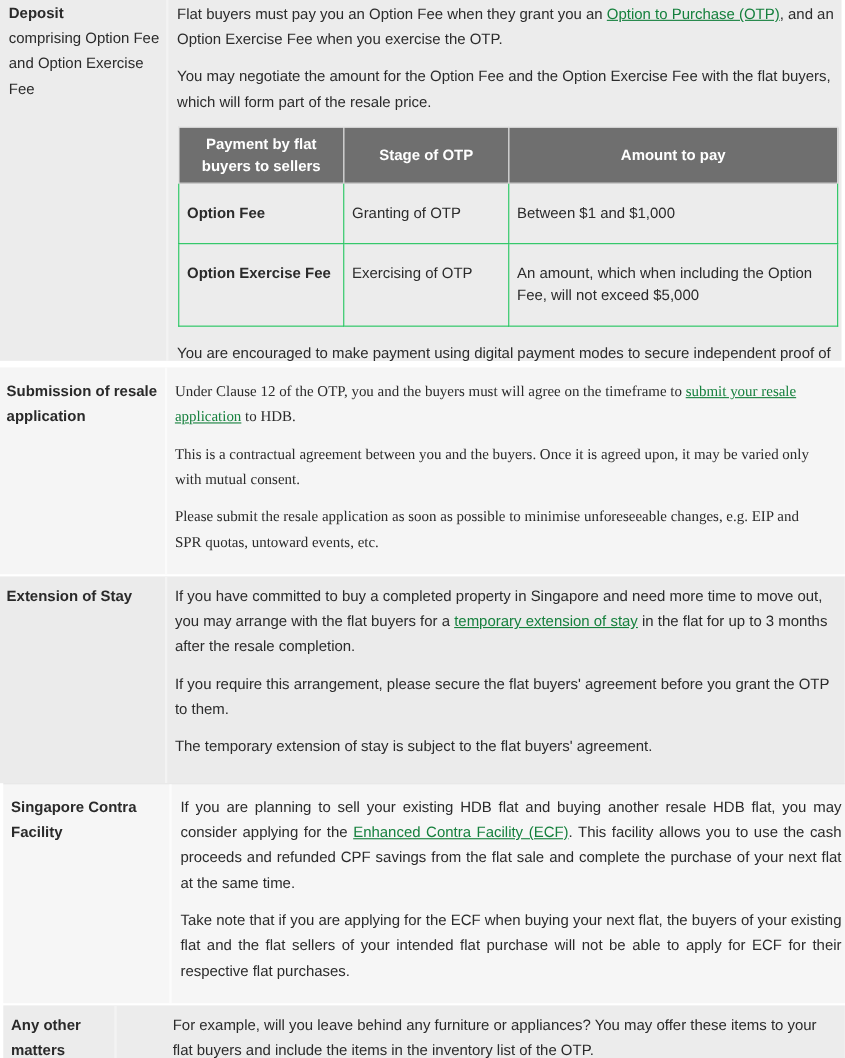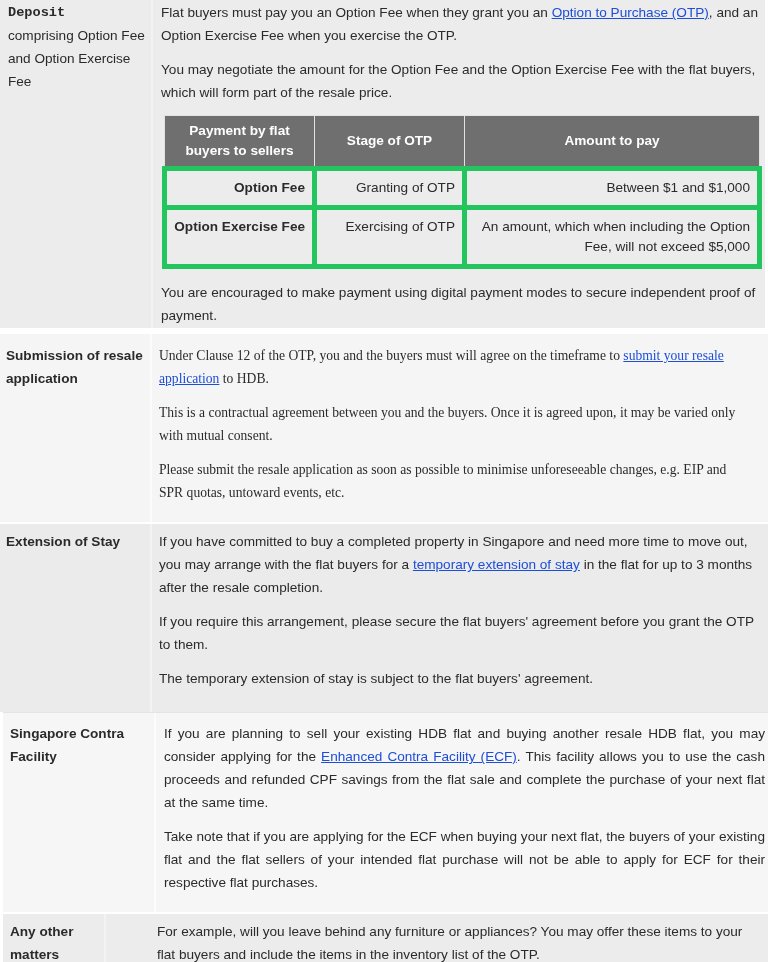--- a/index.html
+++ b/index.html
@@ -15,26 +15,26 @@
     padding: 2px 6px 0 6px;
     font-weight: bold;
     color: #2a2a2a;
     flex: 0 0 auto;
   }
   .content-cell {
     padding: 0 6px 0 6px;
     flex: 1 1 auto;
   }
   p { margin: 0 0 10px 0; }
-  a { color: #1d4ed8; text-decoration: underline; }
+  a { color: #15803d; text-decoration: underline; }
 
   
   #row-deposit { top: 0; width: 765px; height: 328px; background: #ececec; }
   #row-deposit .label-cell { width: 153px; padding: 0 0 0 8px; border-right: 2px solid #f3f3f3; }
-  #row-deposit .label-cell .lbl-bold { font-weight: bold; font-family: Liberation Mono, monospace; }
+  #row-deposit .label-cell .lbl-bold { font-weight: bold; }
   #row-deposit .label-cell .lbl-normal { font-weight: normal; }
   #row-deposit .content-cell { padding: 1px 4px 0 8px; }
   #row-deposit .content-cell p { margin-bottom: 11px; }
 
   .fee-table {
     border-collapse: collapse;
     width: 600px;
     margin: 0 0 12px 1px;
     font-size: 13.6px;
     line-height: 20px;
@@ -42,25 +42,24 @@
   .fee-table th {
     background: #6f6f6f;
     color: #ffffff;
     font-weight: bold;
     text-align: center;
     padding: 5px 8px;
     height: 50px;
     border: 1px solid #e2e2e2;
   }
   .fee-table td {
-    border: 5px solid #22c55e;
-    padding: 7px 7px;
+    border: 1px solid #22c55e;
+    padding: 17px 7px;
     vertical-align: top;
     color: #2b2b2b;
-    text-align: right;
   }
   .fee-table td.bold { font-weight: bold; }
   .fee-table col.c1 { width: 150px; }
   .fee-table col.c2 { width: 150px; }
 
   
   #row-submission { top: 334px; width: 768px; height: 188px; background: #f5f5f5; }
   #row-submission .label-cell { width: 152px; padding: 10px 0 0 6px; border-right: 2px solid #fbfbfb; }
   #row-submission .content-cell { padding: 10px 20px 0 7px; }
   #row-submission .content-cell p { margin-bottom: 11px; font-family: Liberation Serif, serif; }

